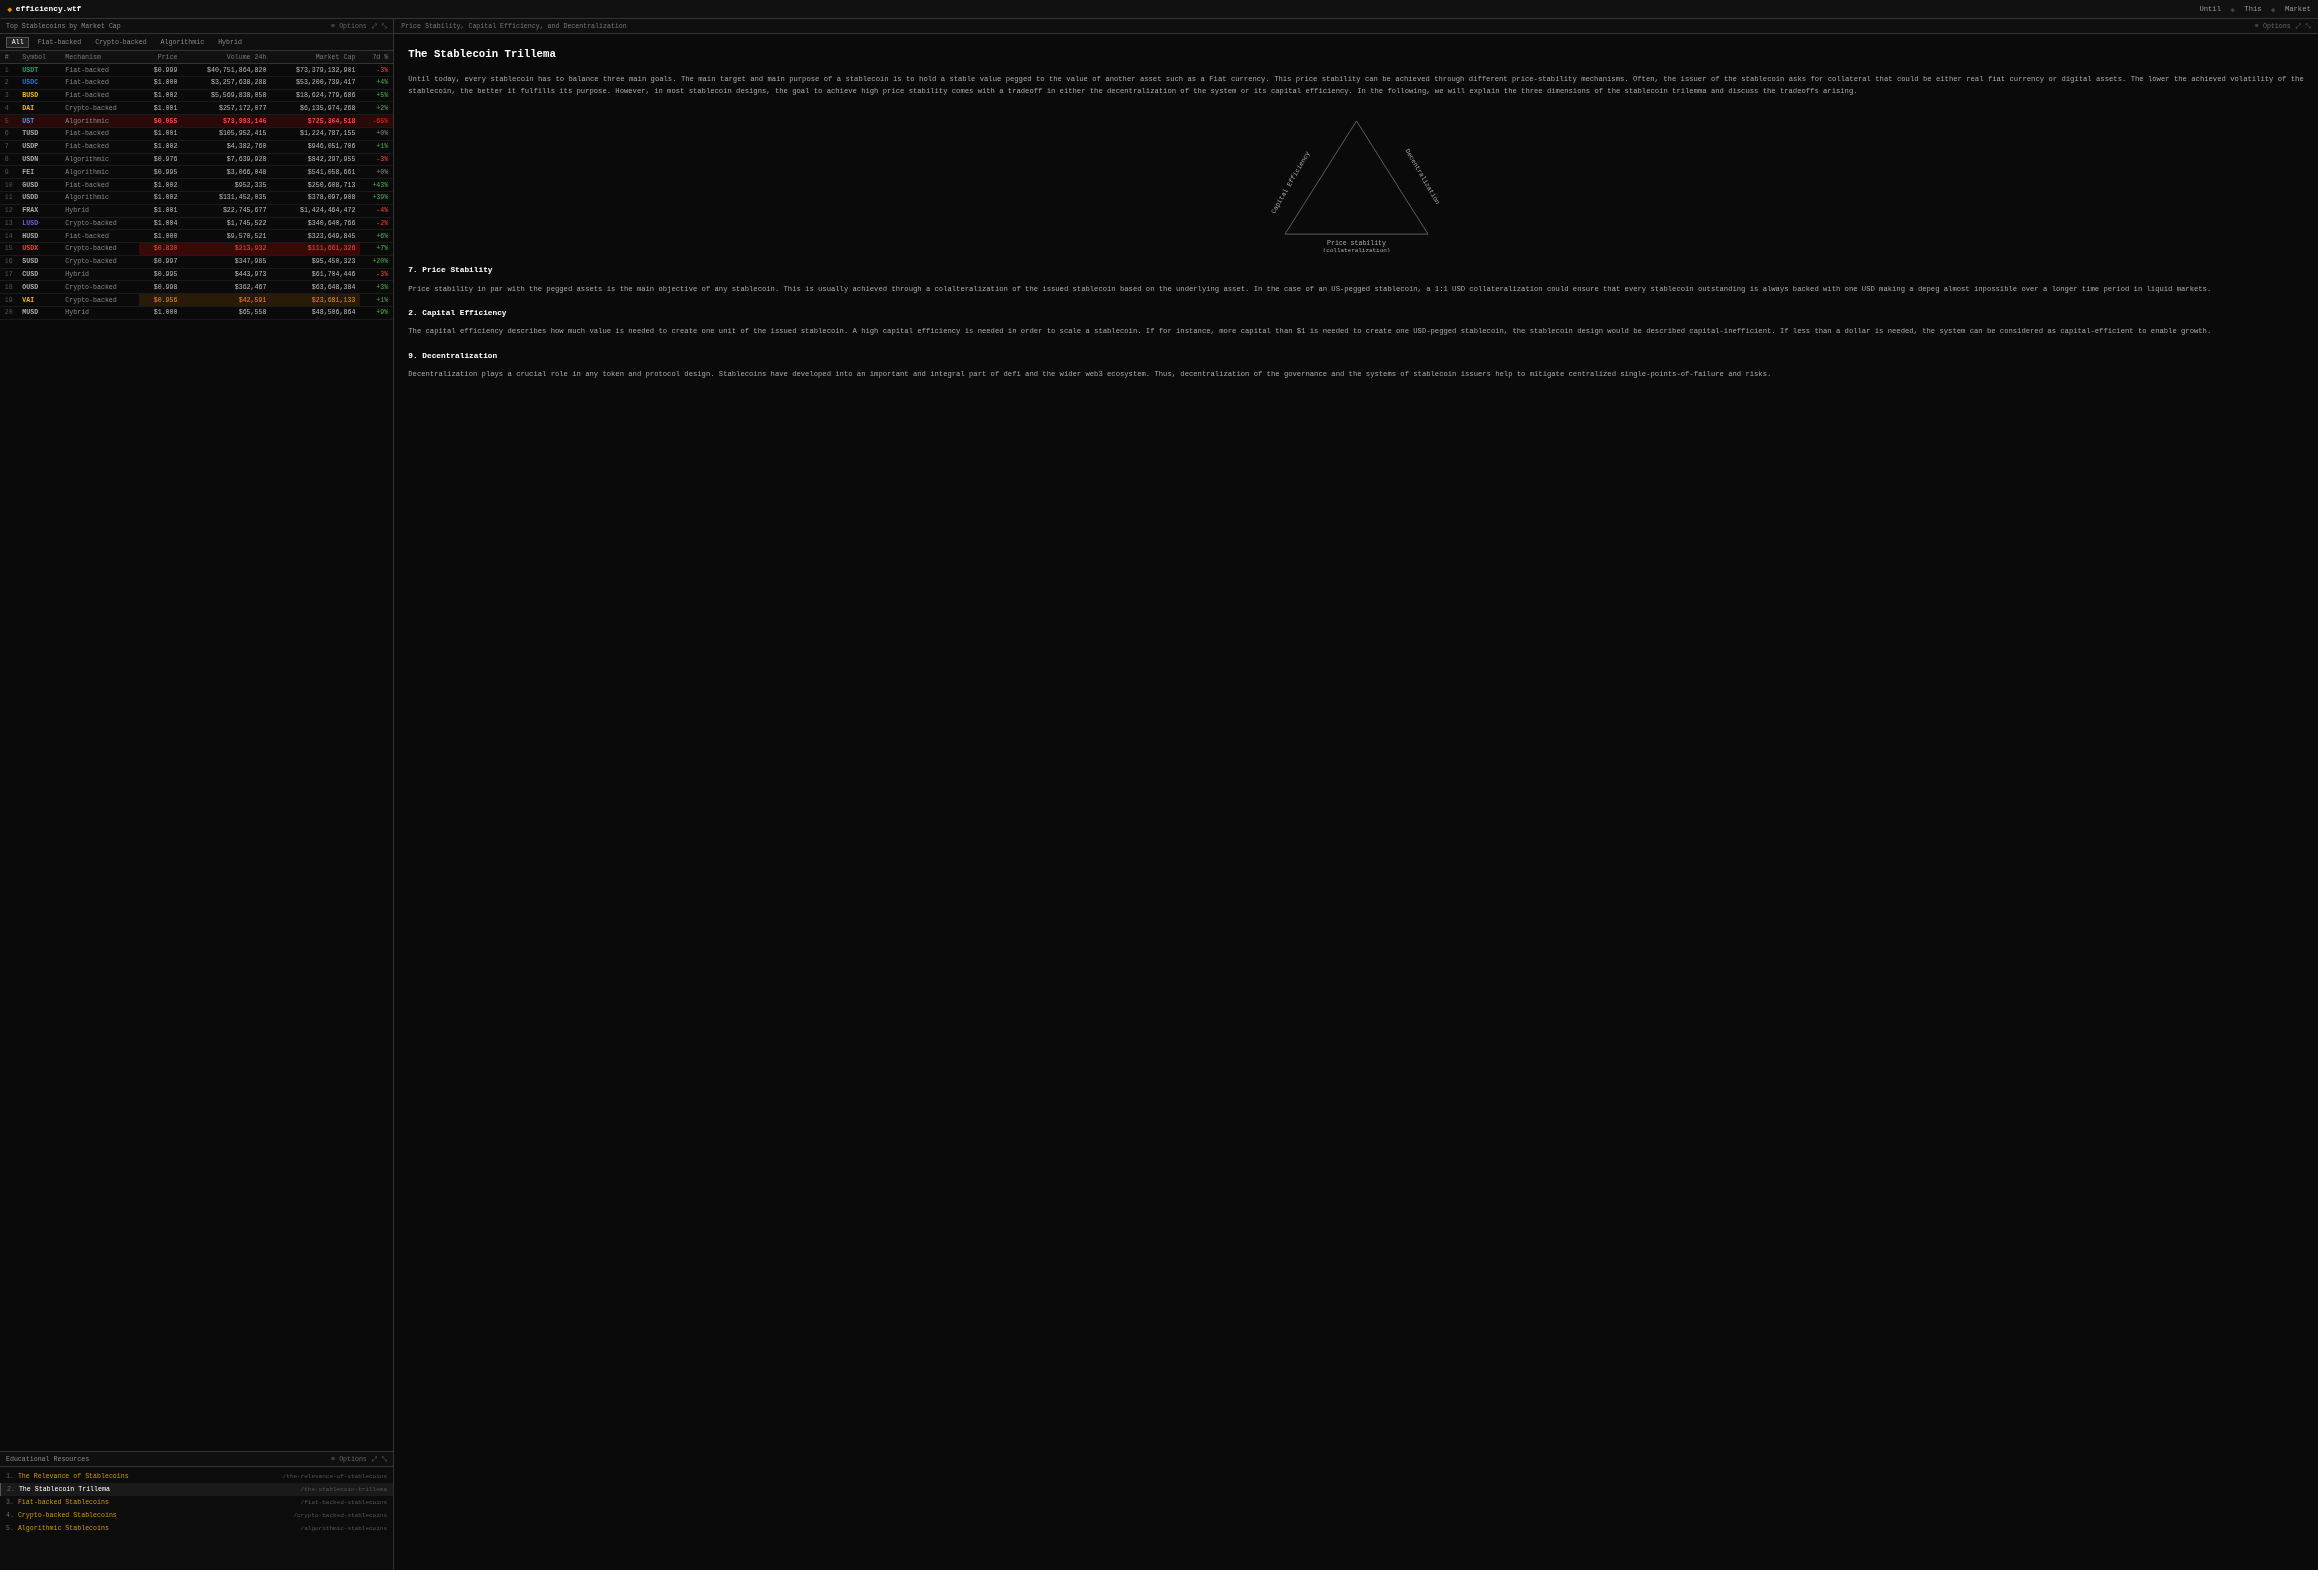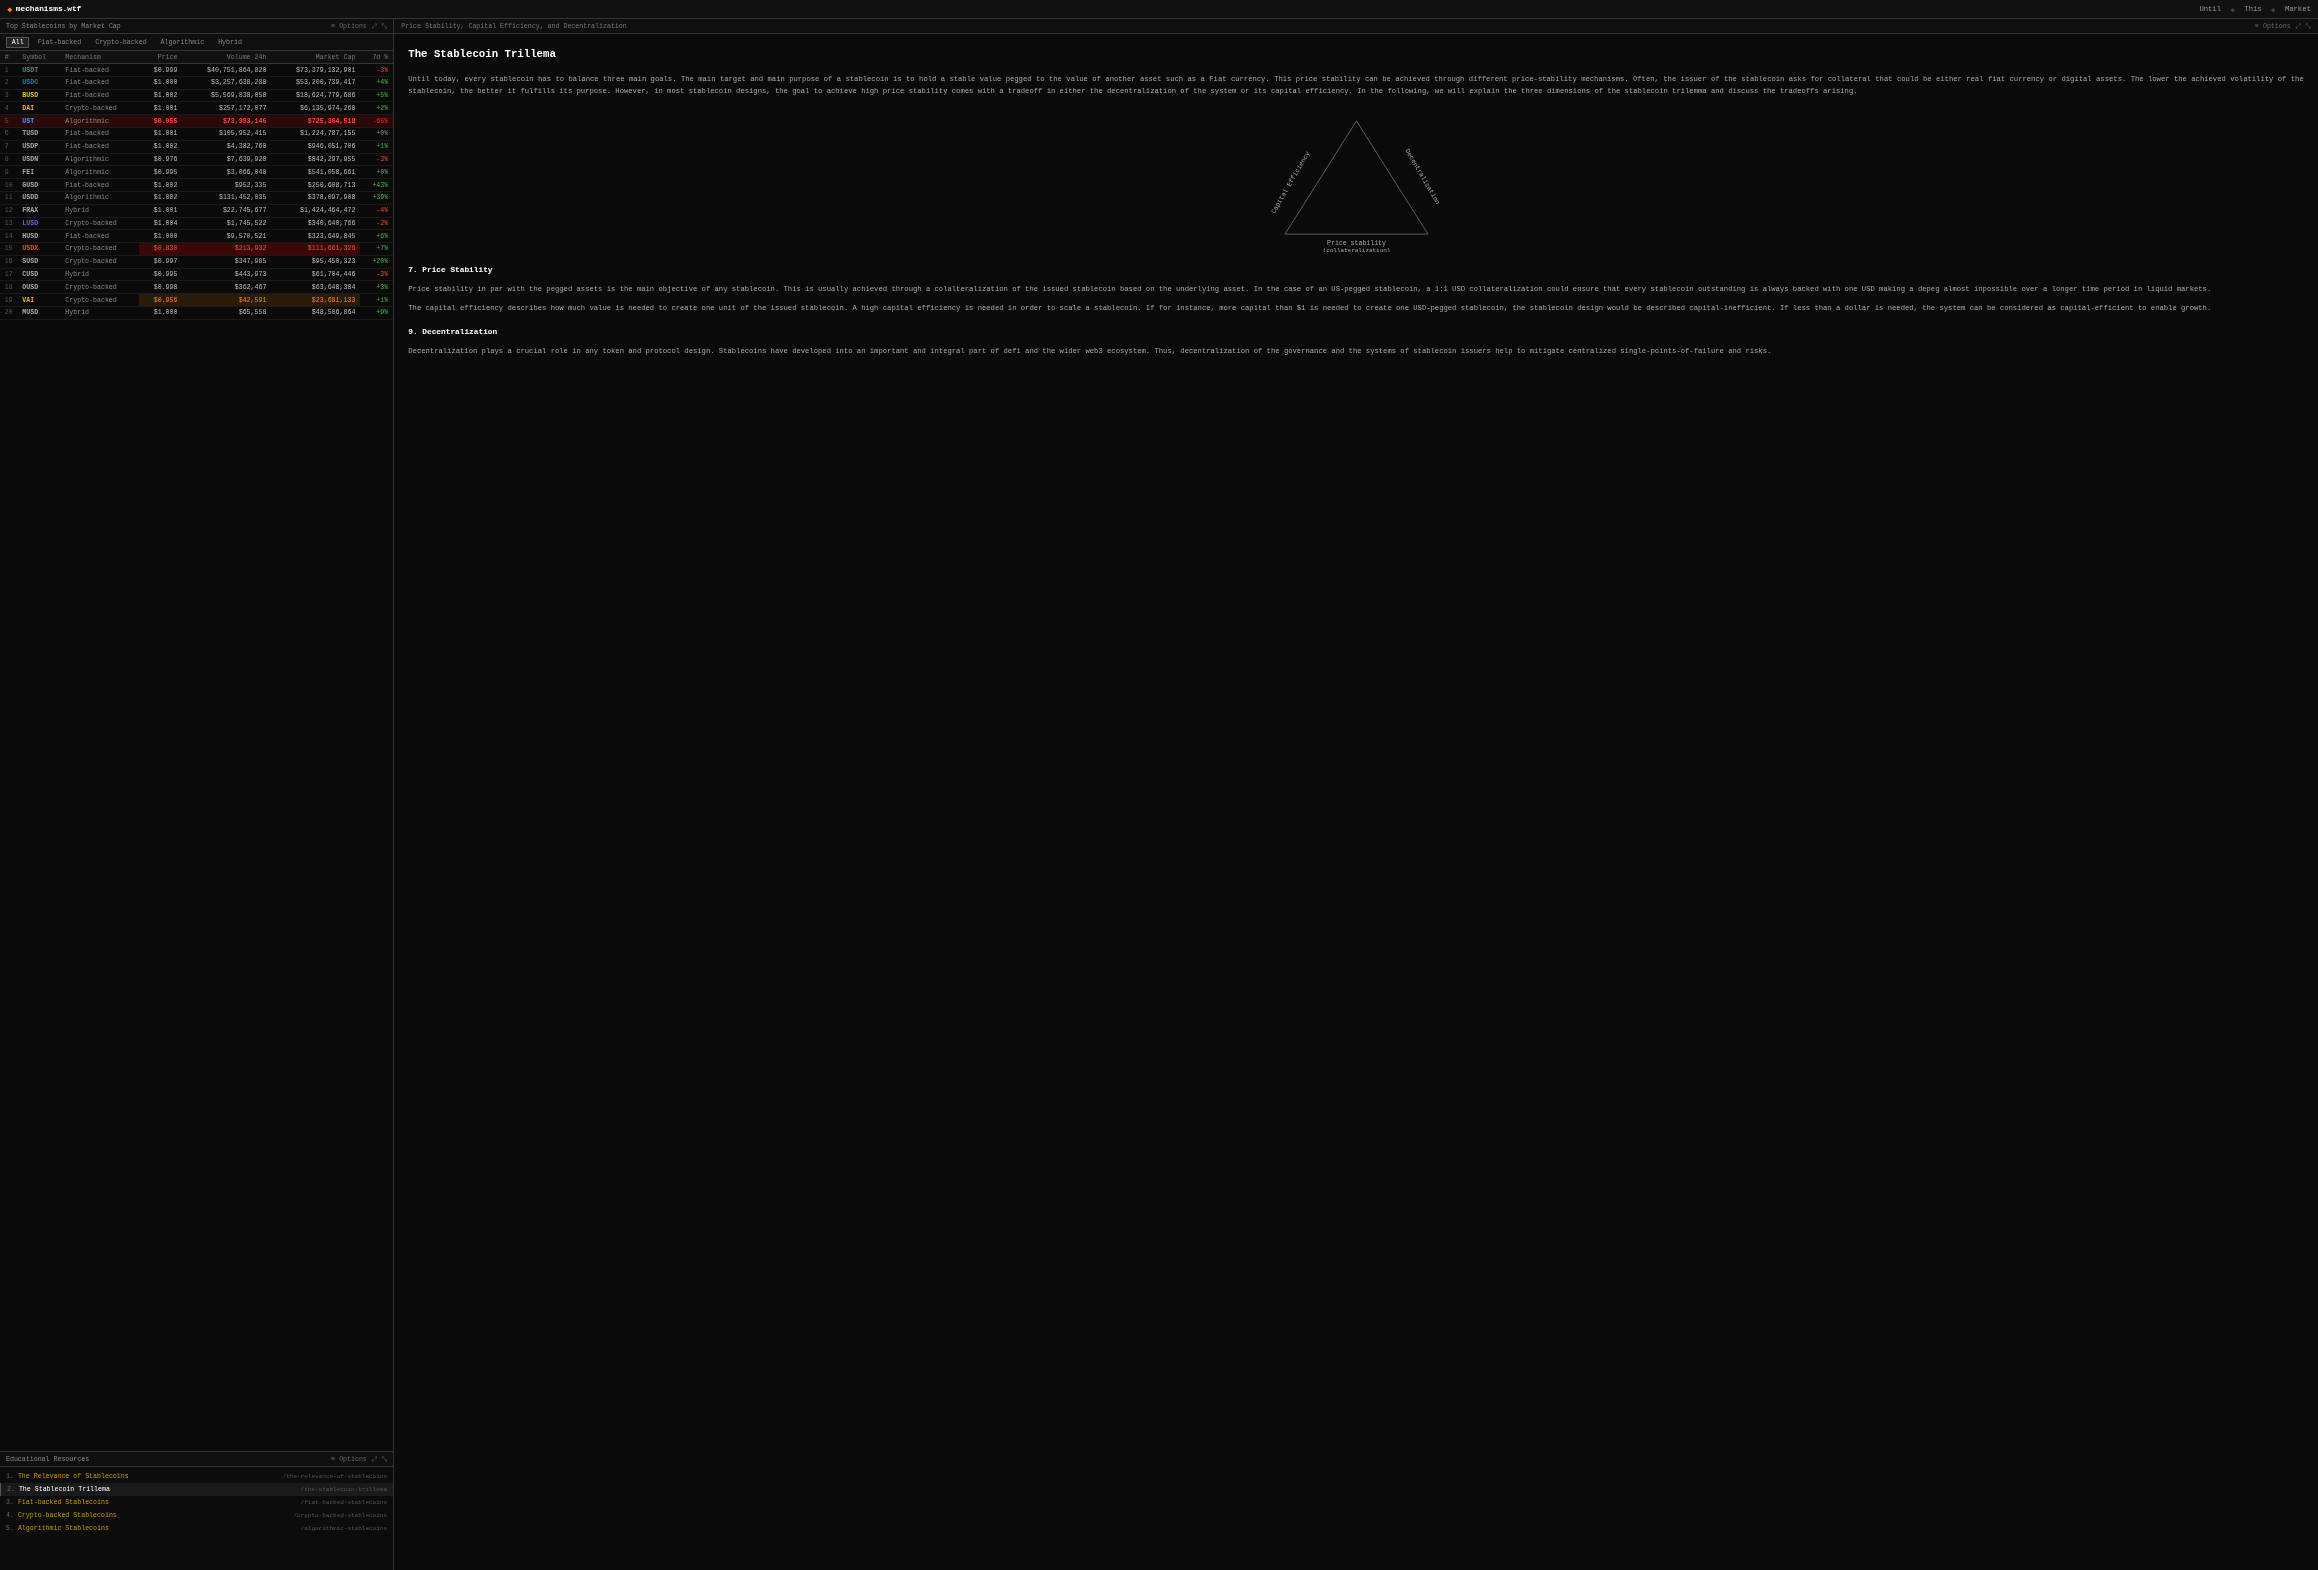--- a/index.html
+++ b/index.html
@@ -291,21 +291,21 @@
 
     .options-btn { cursor: pointer; color: #666; font-size: 6.6px; }
     .expand-icon { cursor: pointer; color: #666; font-size: 6.6px; }
   </style>
 </head>
 <body>
 
 <div id="top-nav">
   <div class="logo">
     <span class="logo-icon">◆</span>
-    <span>mechanisms.wtf</span>
+    <span>efficiency.wtf</span>
   </div>
   <div class="nav-links">
     <a href="#">Until</a>
     <span class="separator">◆</span>
     <a href="#">This</a>
     <span class="separator">◆</span>
     <a href="#">Market</a>
   </div>
 </div>
 
@@ -590,20 +590,21 @@
 
           <text x="268" y="115" fill="#aaa" font-size="11" font-family="Courier New" transform="rotate(60, 268, 115)" text-anchor="middle">Decentralization</text>
 
           <text x="160" y="228" fill="#aaa" font-size="11" font-family="Courier New" text-anchor="middle">Price stability</text>
           <text x="160" y="240" fill="#aaa" font-size="10" font-family="Courier New" text-anchor="middle">(collateralization)</text>
         </svg>
       </div>
 
       <h2>7. Price Stability</h2>
       <p>Price stability in par with the pegged assets is the main objective of any stablecoin. This is usually achieved through a colalteralization of the issued stablecoin based on the underlying asset. In the case of an US-pegged stablecoin, a 1:1 USD collateralization could ensure that every stablecoin outstanding is always backed with one USD making a depeg almost inpossible over a longer time period in liquid markets.</p>
+      <h2>2. Capital  Efficiency</h2>
       <p>The capital efficiency describes how much value is needed to create one unit of the issued stablecoin. A high capital efficiency is needed in order to scale a stablecoin. If for instance, more capital than $1 is needed to create one USD-pegged stablecoin, the stablecoin design would be described capital-inefficient. If less than a dollar is needed, the system can be considered as capital-efficient to enable growth.</p>
       <h2>9. Decentralization</h2>
       <p>Decentralization plays a crucial role in any token and protocol design. Stablecoins have developed into an important and integral part of defi and the wider web3 ecosystem. Thus, decentralization of the governance and the systems of stablecoin issuers help to mitigate centralized single-points-of-failure and risks.</p>
     </div>
   </div>
 
 </div>
 
 
 </body></html>

